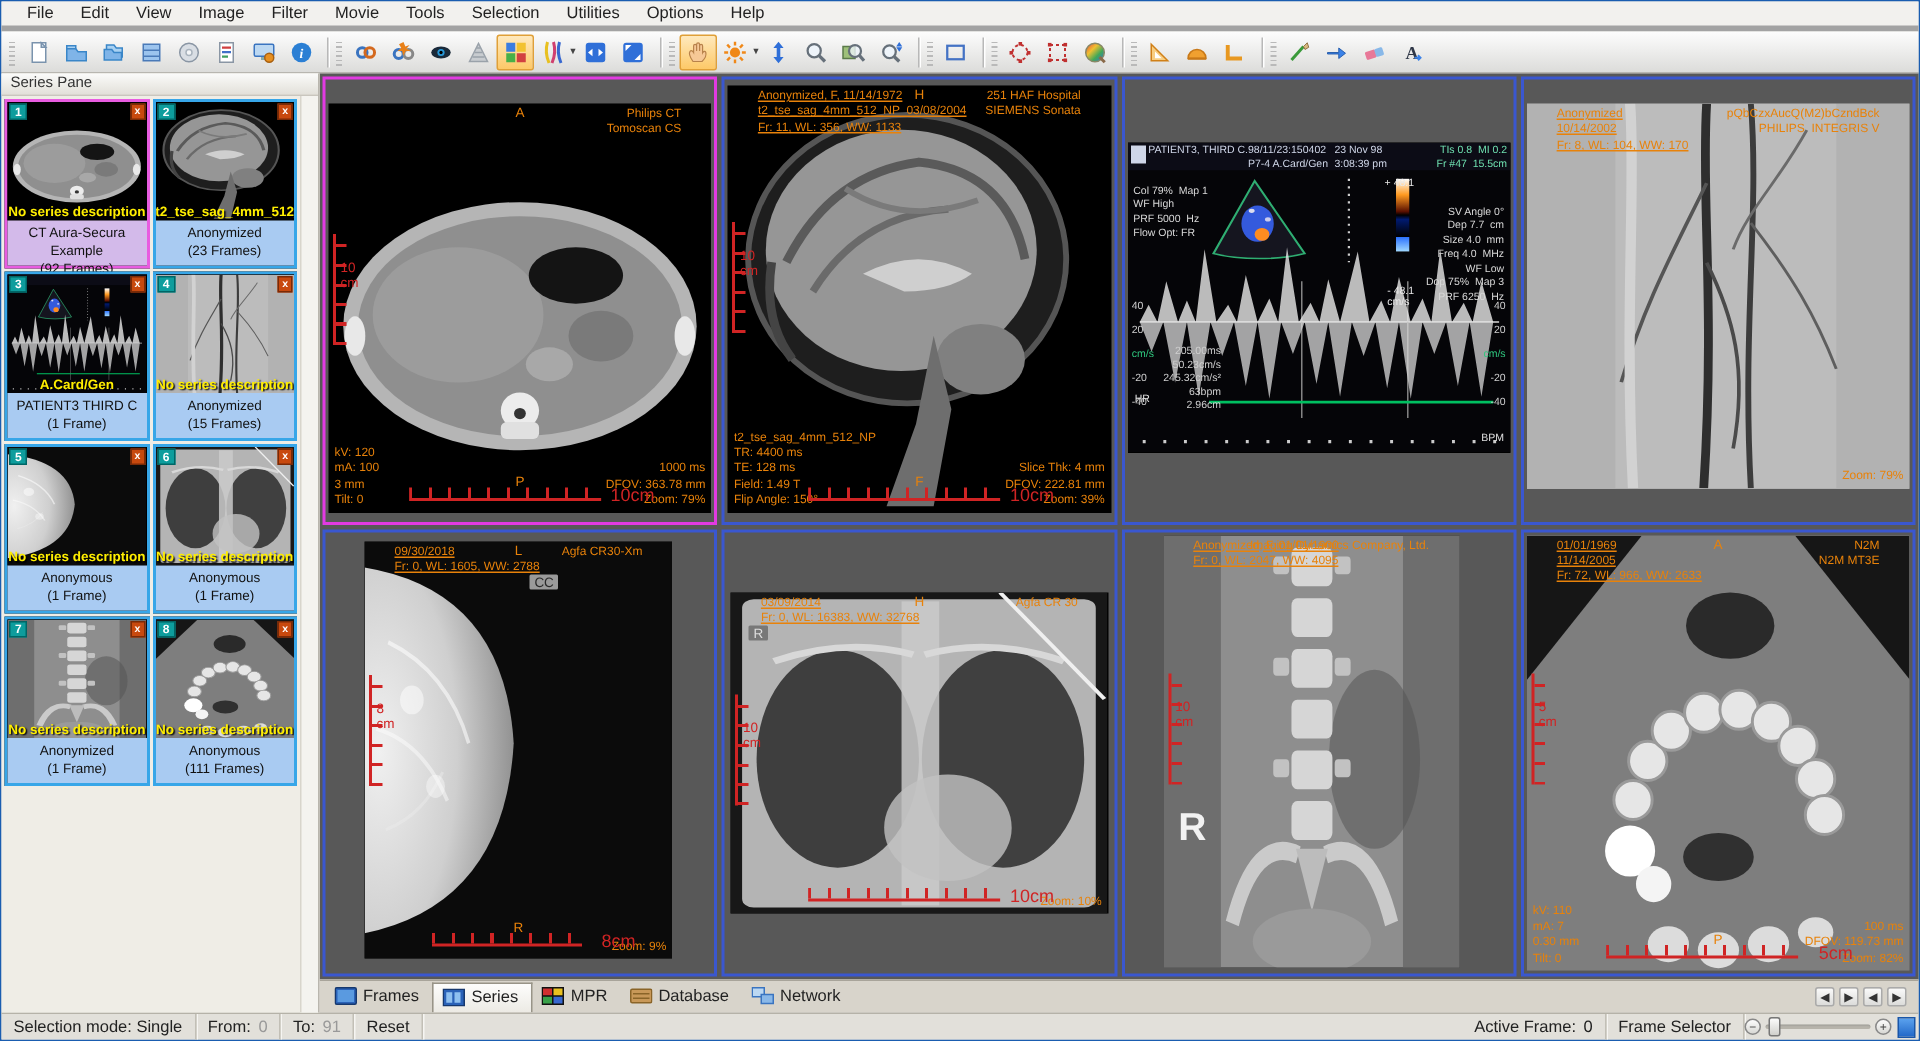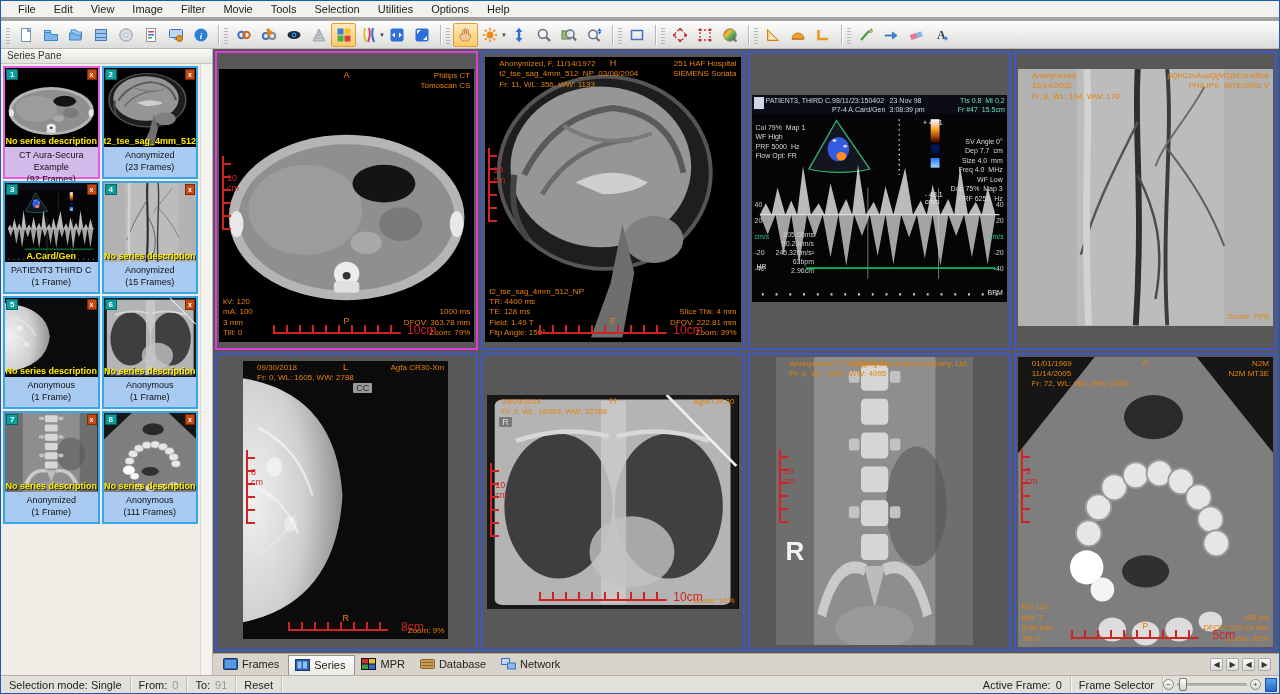--- a/index.html
+++ b/index.html
@@ -54,22 +54,22 @@
   .vp1 { top:16px; left:2px; right:2px; bottom:6px; }
   .vp2 { top:4px;  left:2px; right:2px; bottom:6px; }
   .vp3 { top:42px; left:2px; right:2px; bottom:46px; }
   .vp4 { top:16px; left:2px; right:2px; bottom:22px; background:#b2b2b2; }
   .vp5 { top:6px;  left:26px; right:28px; bottom:10px; }
   .vp6 { top:40px; left:4px; right:4px; bottom:40px; }
   .vp7 { top:2px;  left:26px; right:36px; bottom:4px; background:#404040; }
   .vp8 { top:2px;  left:2px; right:2px; bottom:2px; background:#7a7a7a; }
 
   .ovl { position:absolute; font-size:8px; line-height:1.3; color:#e8820a; z-index:4; }
-  .tl { top:2px; left:14px; }
-  .tr { top:2px; right:4px; text-align:right; }
+  .tl { top:2px; left:20px;text-decoration:underline; }
+  .tr { top:2px; right:20px; text-align:right; }
   .bl { bottom:3px; left:4px; }
   .br { bottom:3px; right:4px; text-align:right; }
   .mk { position:absolute; color:#e8820a; font-size:9px; z-index:4; }
   .mkt { top:1px; left:50%; transform:translateX(-50%); }
   .mkb { bottom:16px; left:50%; transform:translateX(-50%); }
 
   .rb { position:absolute; bottom:8px; left:50%; transform:translateX(-58%); height:9px; width:128px; z-index:4;
         border-bottom:2px solid #d02424; background:repeating-linear-gradient(90deg,#d02424 0 2px,transparent 2px 13px); }
   .rb.short { width:100px; }
   .rblabel { position:absolute; right:-36px; bottom:-5px; color:#d02424; font-size:12px; }

